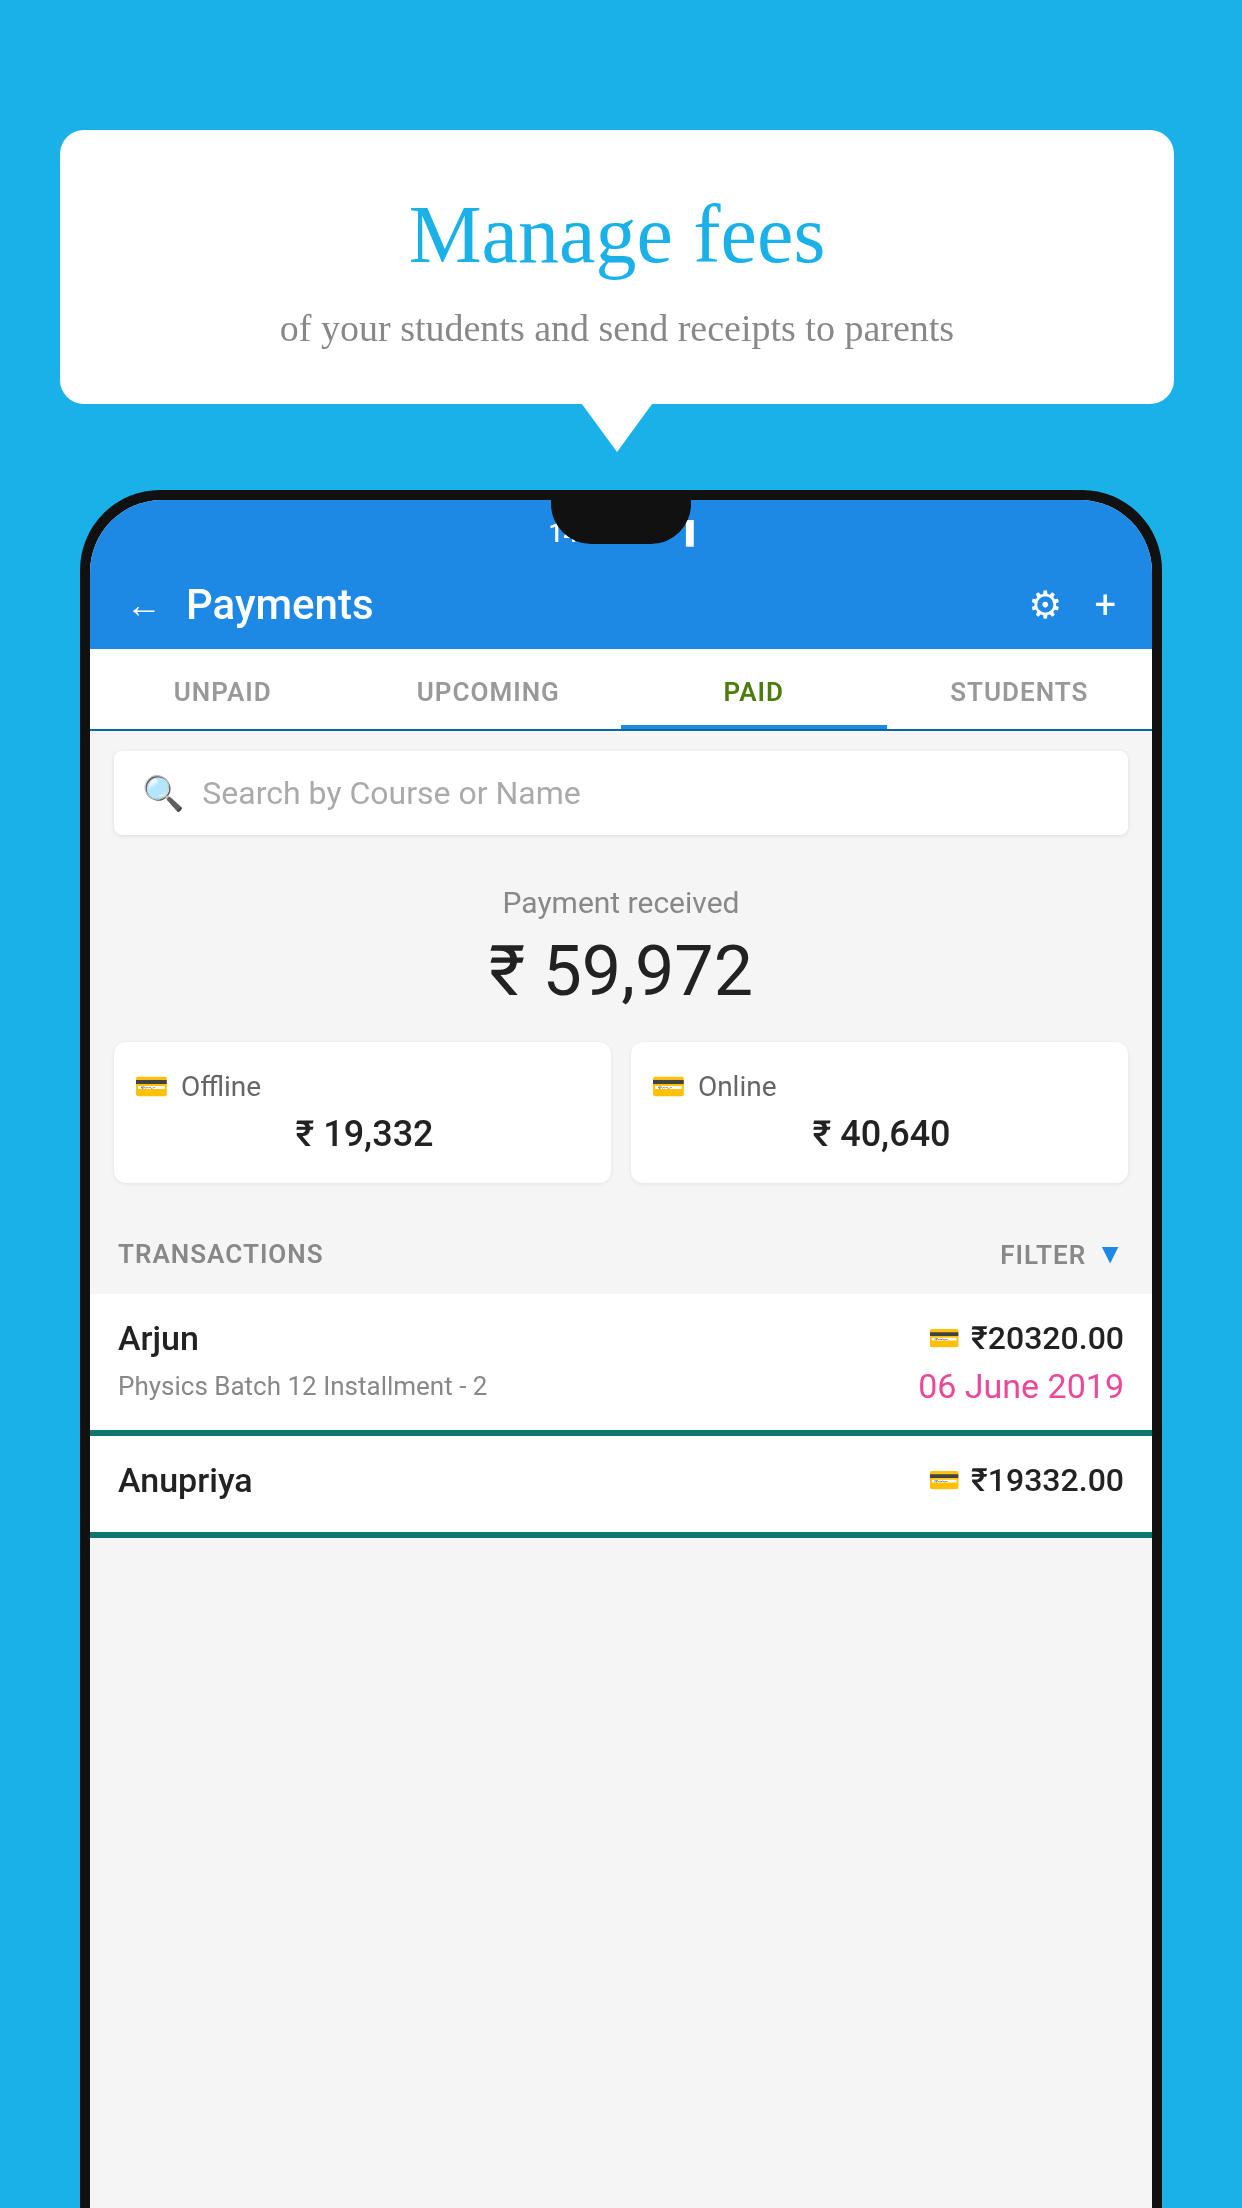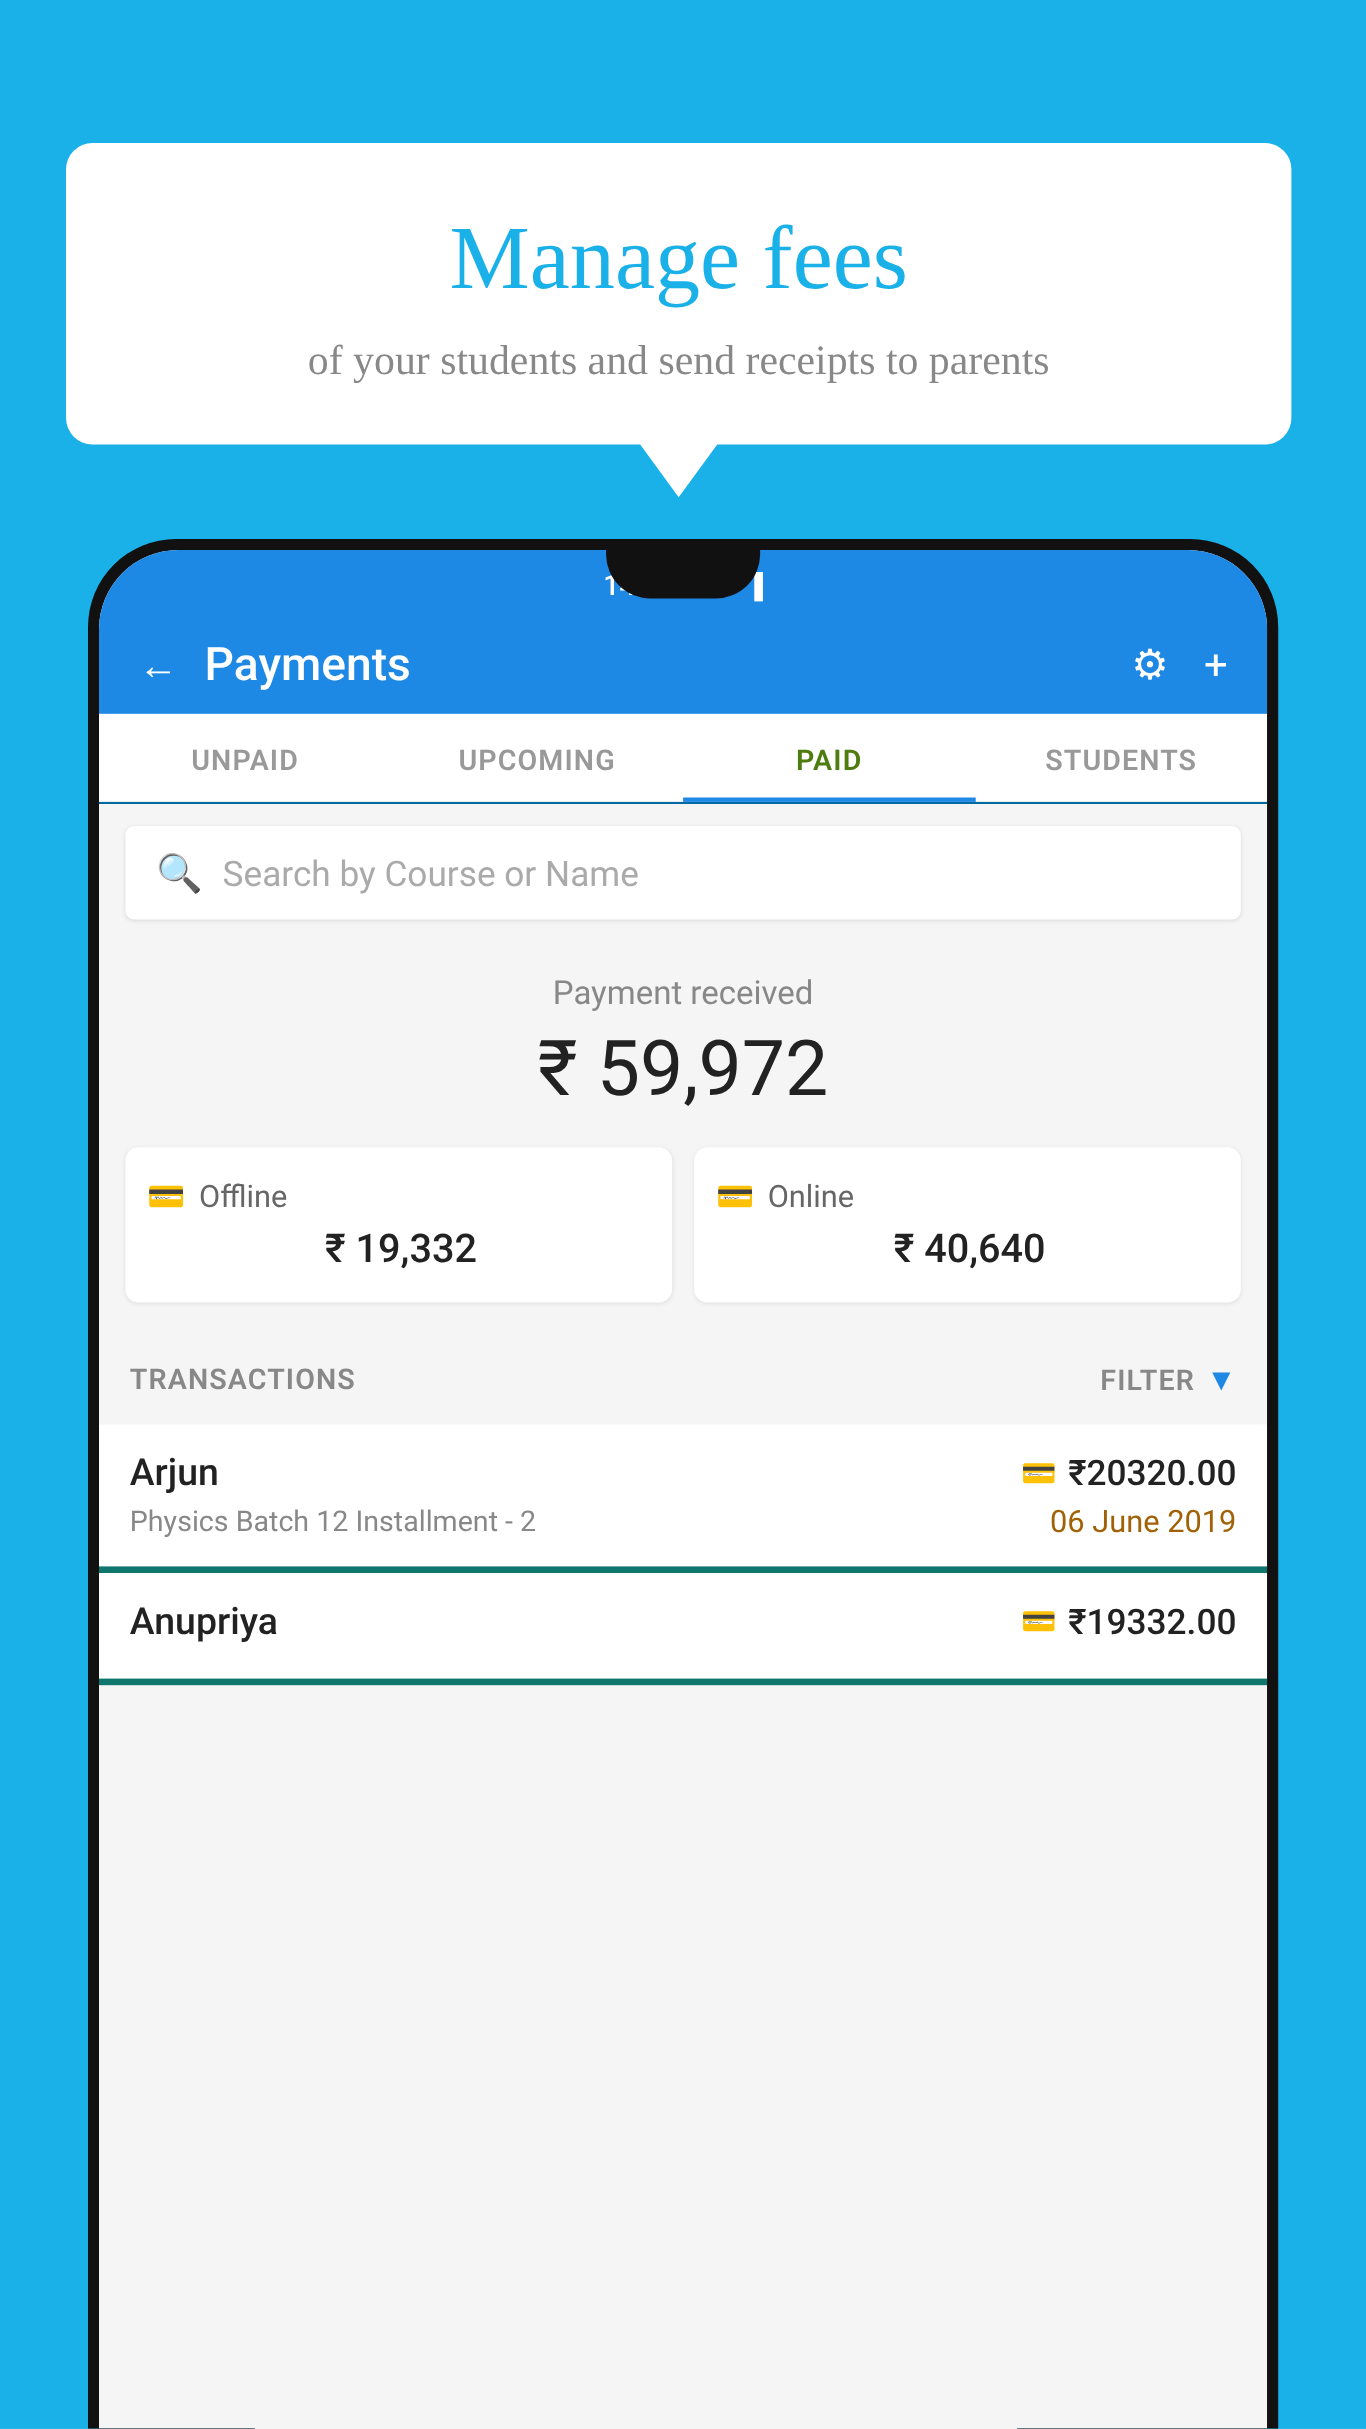--- a/index.html
+++ b/index.html
@@ -346,22 +346,22 @@
       justify-content: space-between;
       align-items: center;
     }
 
     .transaction-desc {
       font-size: 26px;
       color: #888;
     }
 
     .transaction-date {
-      font-size: 28px;
-      color: #a16207;
+      font-size: 34px;
+      color: #ec4899;
     }
 
     .screen-content {
       background: #f5f5f5;
       height: 100%;
       overflow: hidden;
     }
   </style>
 </head>
 <body>

